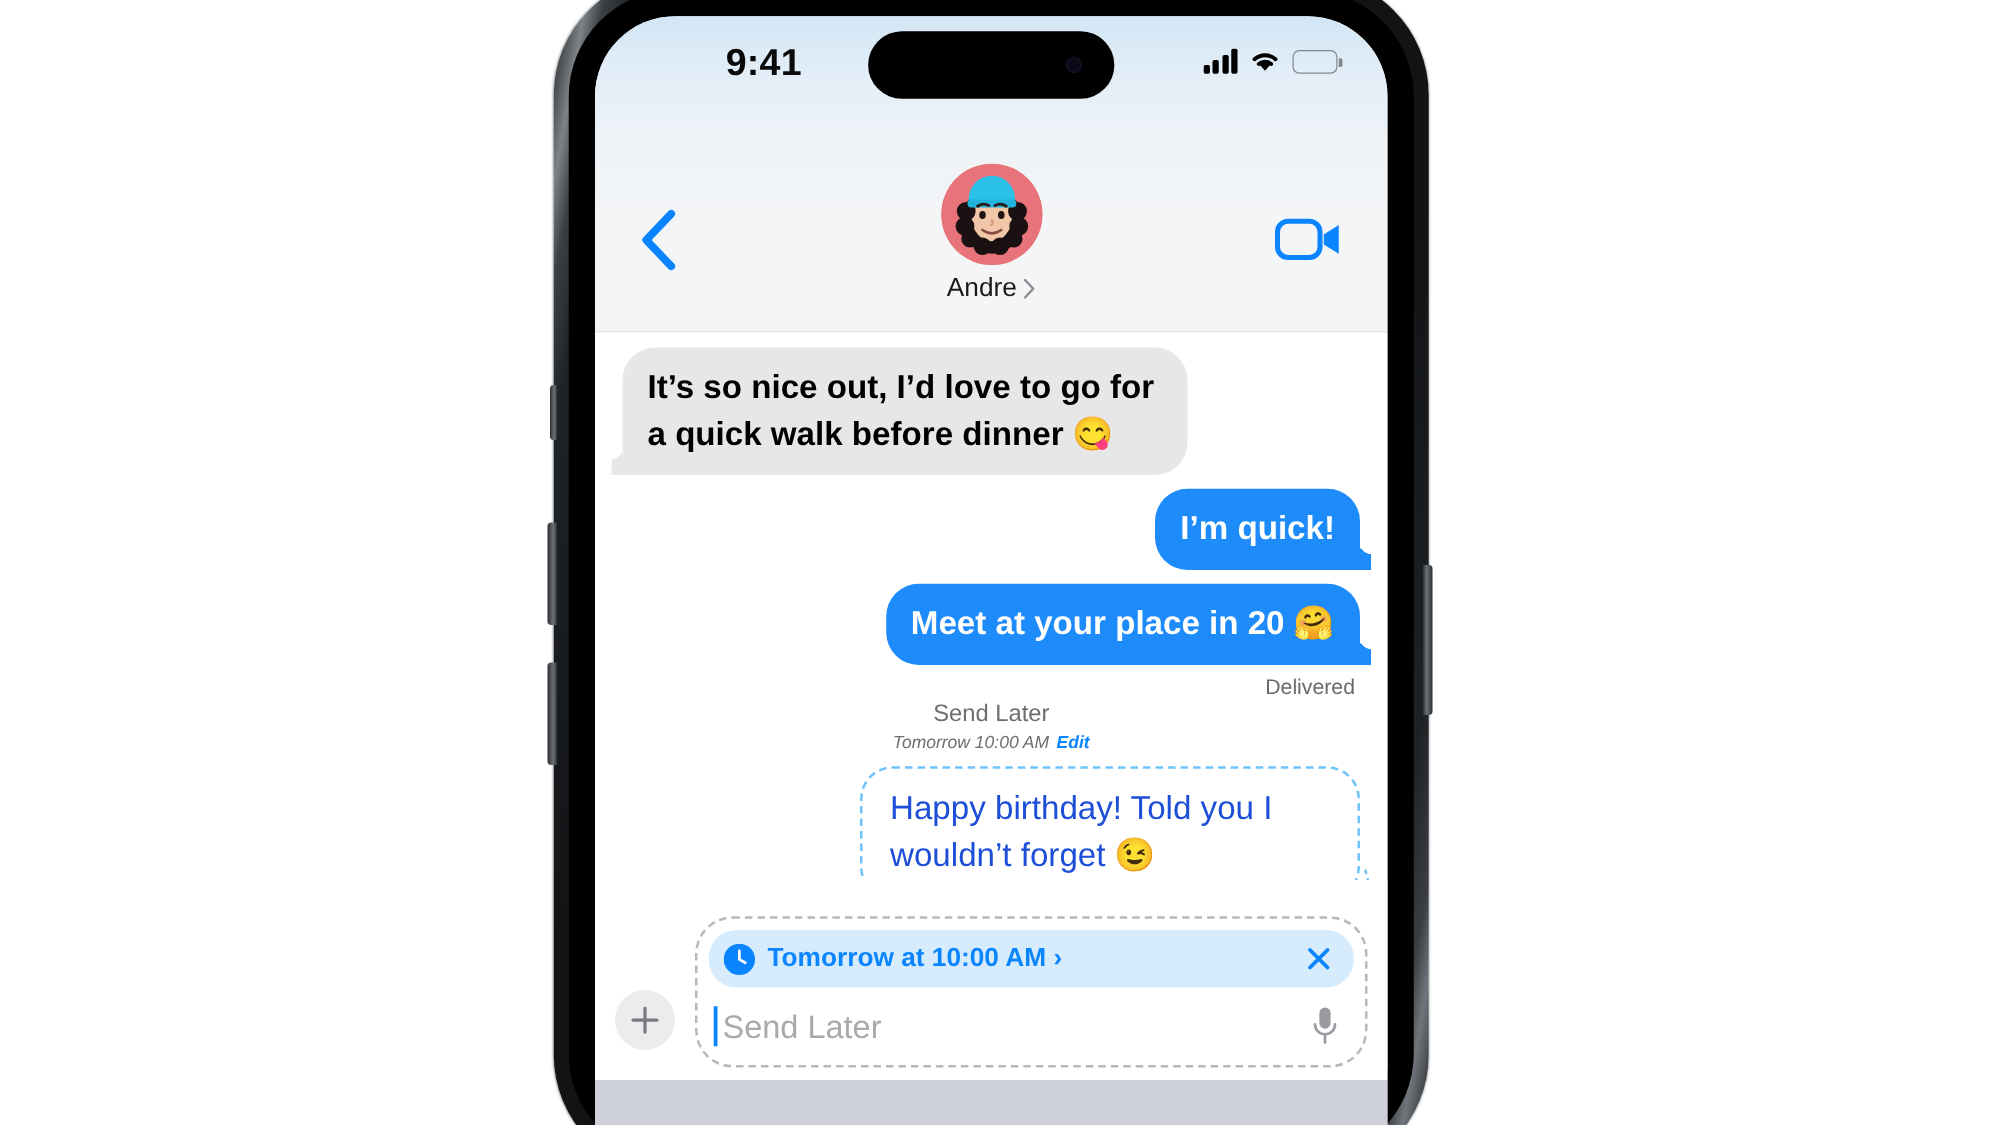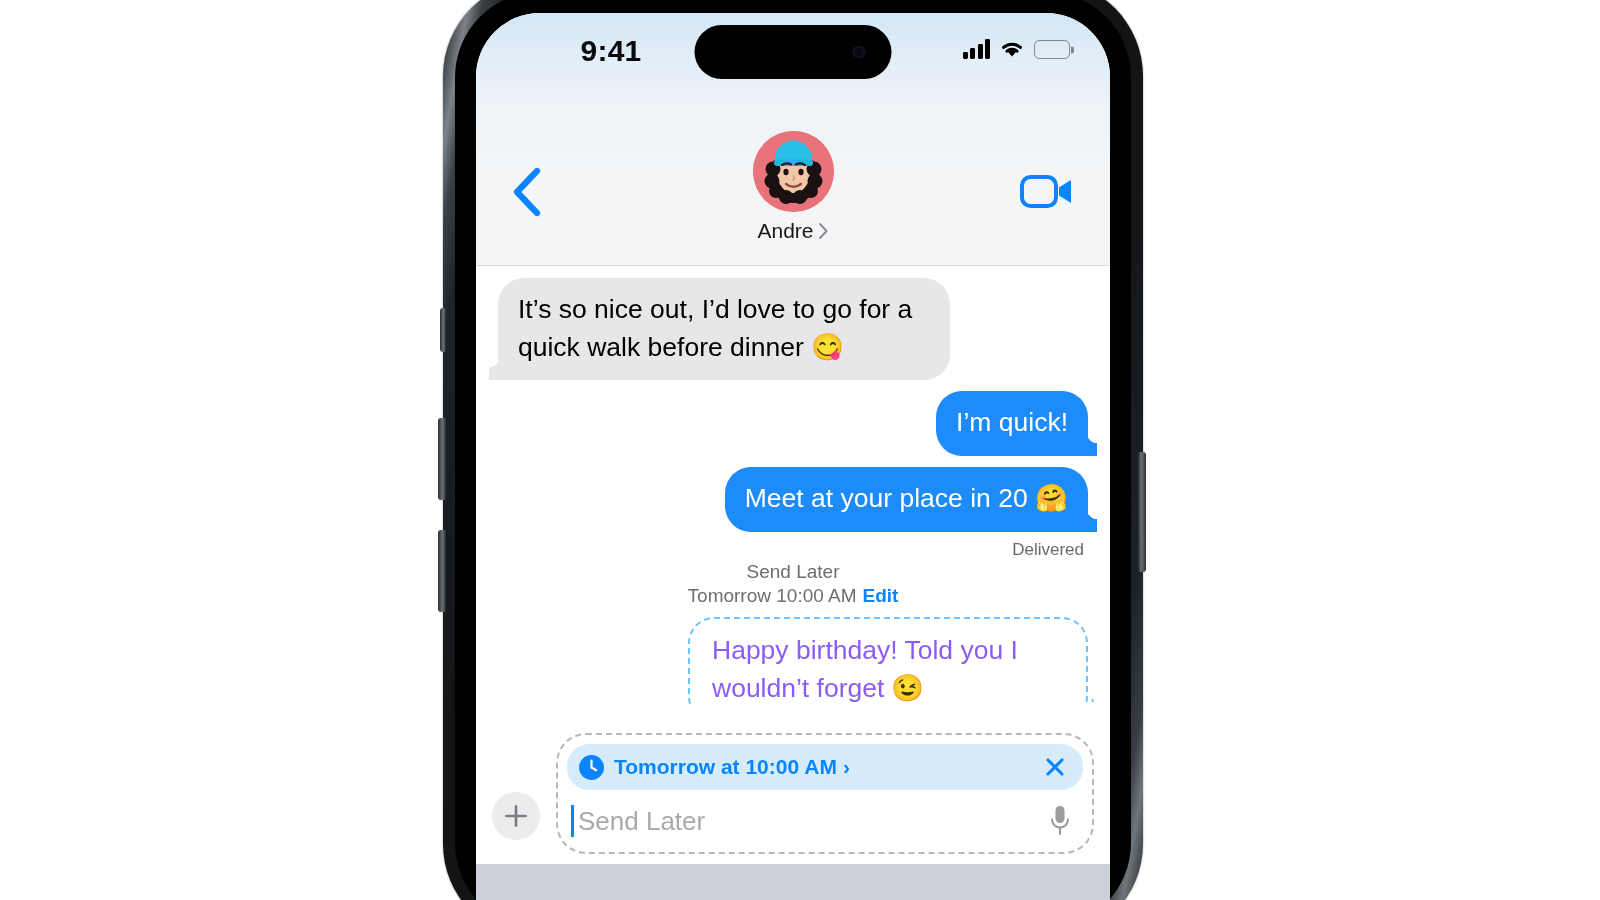--- a/index.html
+++ b/index.html
@@ -228,20 +228,21 @@
 
   .bubble {
     max-width: 452px;
     padding: 13px 20px 14px 20px;
     border-radius: 26px;
     font-size: 26.5px;
     line-height: 1.42;
     position: relative;
     word-wrap: break-word;
     font-family: "Liberation Sans", sans-serif;
+    font-weight: bold;
   }
   .bubble.gray {
     background: #e7e7e9;
     color: #000000;
     border-bottom-left-radius: 9px;
   }
   .bubble.gray::after {
     content: "";
     position: absolute;
     left: -9px;
@@ -281,37 +282,37 @@
   #send-later-meta {
     text-align: center;
     margin-bottom: 9px;
     line-height: 1.28;
   }
   #send-later-title {
     font-size: 19px;
     color: #6d6d72;
     display: block;
   }
-  #send-later-line2 { font-size: 19px; }
+  #send-later-line2 { font-size: 14px; font-style: italic; }
   #send-later-when { color: #6d6d72; }
   #send-later-edit {
     color: #0a84ff;
     font-weight: bold;
     margin-left: 6px;
     cursor: pointer;
   }
 
   
   #scheduled-row { display: flex; justify-content: flex-end; padding: 0 22px; }
   #scheduled-bubble {
     max-width: 400px;
     padding: 13px 22px 14px 22px;
     border: 2px dashed #6ec3fb;
     border-radius: 26px;
-    color: #8b5cf6;
+    color: #1d4ed8;
     font-size: 26.5px;
     line-height: 1.42;
     background: #ffffff;
     position: relative;
     font-family: "Liberation Sans", sans-serif;
   }
   #scheduled-bubble::after {
     content: "";
     position: absolute;
     right: -11px;

